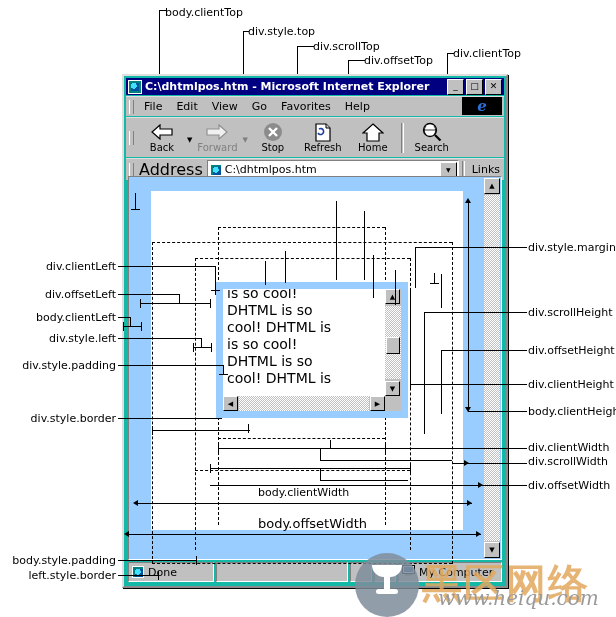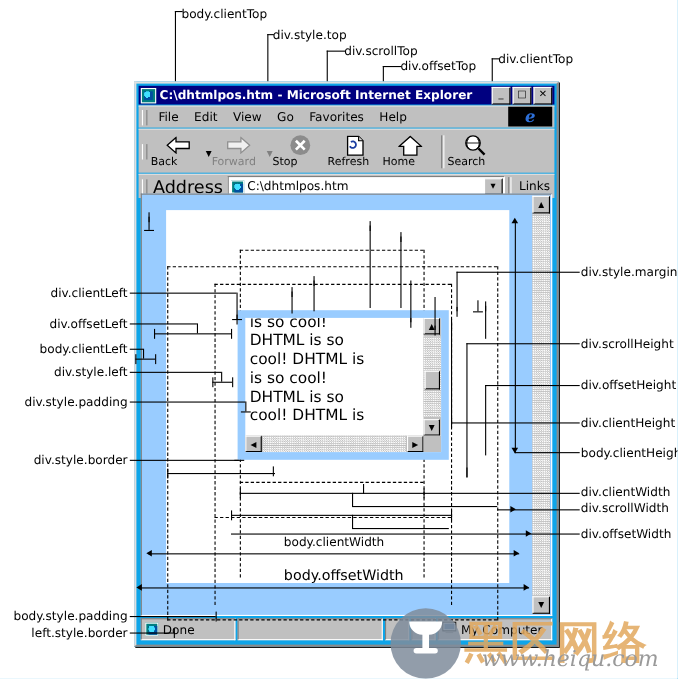--- a/index.html
+++ b/index.html
@@ -28,21 +28,21 @@
         border-top:3px solid transparent;border-bottom:3px solid transparent;}
   .arrL{position:absolute;width:0;height:0;border-right:5px solid #000;
         border-top:3px solid transparent;border-bottom:3px solid transparent;}
   .arrU{position:absolute;width:0;height:0;border-bottom:5px solid #000;
         border-left:3px solid transparent;border-right:3px solid transparent;}
   .arrD{position:absolute;width:0;height:0;border-top:5px solid #000;
         border-left:3px solid transparent;border-right:3px solid transparent;}
 
   
   .ie{position:absolute;left:122px;top:74px;width:386px;height:514px;
-      background:#0ea5e9;border:2px outset #dfdfdf;box-sizing:border-box;
+      background:#14b8a6;border:2px outset #dfdfdf;box-sizing:border-box;
       box-shadow:1px 1px 0 #000;}
   .titlebar{height:17px;margin:2px 2px 0 2px;background:#000080;
             display:flex;align-items:center;padding:0 1px;}
   .ti-icon{width:14px;height:14px;margin:0 3px 0 1px;background:#008080;
            border:1px solid #fff;box-sizing:border-box;position:relative;flex:0 0 auto;}
   .ti-icon:after{content:"";position:absolute;left:2px;top:2px;width:8px;height:8px;
                  background:radial-gradient(circle at 35% 35%,#40e0ff 0 40%,#0050a0 41% 100%);}
   .ti-text{color:#fff;font-size:11px;font-weight:bold;flex:1;overflow:hidden;
            white-space:nowrap;letter-spacing:0px;}
   .winbtns{display:flex;gap:2px;padding-right:1px;}
@@ -56,21 +56,21 @@
   .grip{width:3px;height:14px;margin:0 3px;border-left:1px solid #fff;
         border-right:1px solid #808080;}
   .mi{font-size:11px;padding:1px 7px;color:#000;}
   .ielogo{position:absolute;right:2px;top:0px;width:40px;height:18px;background:#000;
           display:flex;align-items:center;justify-content:center;}
   .ielogo span{color:#2d6fd8;font-size:15px;font-style:italic;font-weight:bold;
                font-family:"DejaVu Serif","Liberation Serif",serif;}
 
   .toolbar{height:39px;margin:1px 2px 0 2px;background:#c0c0c0;display:flex;
            align-items:center;border-top:1px solid #dfdfdf;position:relative;}
-  .tbtn{display:flex;flex-direction:column;justify-content:center;
+  .tbtn{display:flex;flex-direction:column;align-items:center;justify-content:center;
         width:50px;height:37px;font-size:10px;color:#000;}
   .tbtn.dis{color:#808080;}
   .tico{height:20px;display:flex;align-items:center;justify-content:center;}
   .tdd{font-size:7px;color:#000;align-self:flex-end;margin-bottom:13px;}
   .tsep{width:1px;height:30px;border-left:1px solid #808080;
         border-right:1px solid #fff;margin:0 3px;}
 
   .addrbar{height:21px;margin:1px 2px 2px 2px;background:#c0c0c0;display:flex;
            align-items:center;border-top:1px solid #dfdfdf;}
   .addrlabel{font-size:16px;padding:0 4px 0 2px;}

